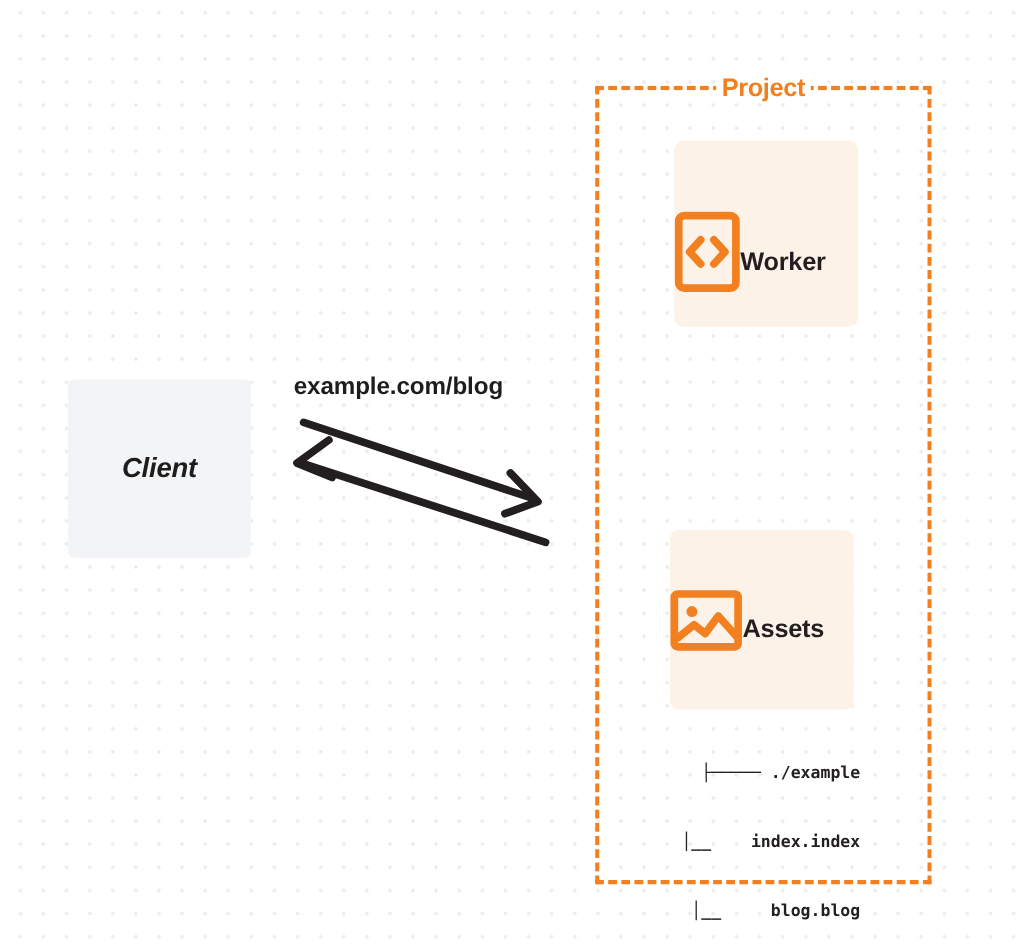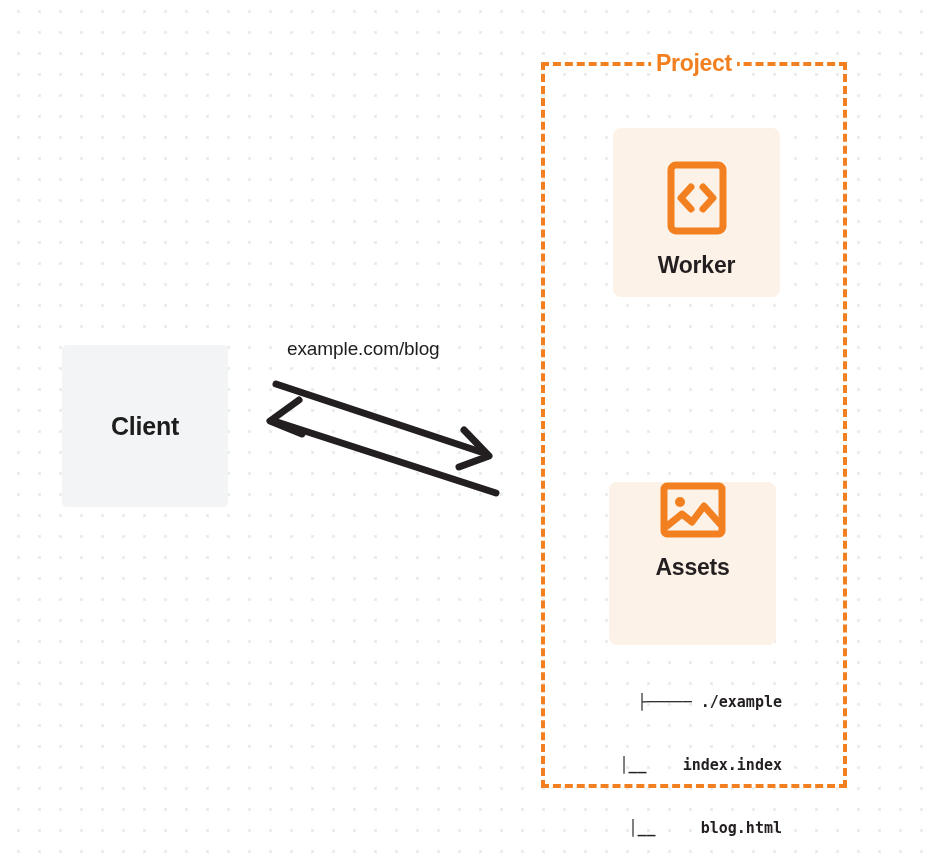--- a/index.html
+++ b/index.html
@@ -29,55 +29,56 @@
     position: absolute;
     left: 62px;
     top: 345px;
     width: 166px;
     height: 162px;
     background: #f3f4f6;
     border-radius: 5px;
     display: flex;
     align-items: center;
     justify-content: center;
+    font-style: italic;
   }
   .client-label {
     font-size: 25px;
     font-weight: 700;
     color: #1d1d1d;
     letter-spacing: -0.2px;
   }
 
   
   .edge-label {
     position: absolute;
-    left: 287px;
+    left: 267px;
     top: 338px;
-    font-size: 19px;
-    font-weight: 400;
+    font-size: 22px;
+    font-weight: 700;
     color: #1d1d1d;
     letter-spacing: -0.1px;
     white-space: nowrap;
   }
 
   
   .arrows {
     position: absolute;
     left: 0;
     top: 0;
     width: 938px;
     height: 860px;
     pointer-events: none;
   }
 
   
   .project-box {
     position: absolute;
     left: 541px;
-    top: 62px;
+    top: 78px;
     width: 306px;
     height: 726px;
     border: 4px dashed #f38020;
     box-sizing: border-box;
     border-radius: 1px;
   }
   .project-title {
     position: absolute;
     left: 50%;
     top: -16px;
@@ -90,21 +91,21 @@
     letter-spacing: -0.3px;
     white-space: nowrap;
   }
 
   
   .card {
     position: absolute;
     background: #fdf2e7;
     border-radius: 8px;
     display: flex;
-    flex-direction: column;
+    flex-direction: row;
     align-items: center;
     justify-content: flex-start;
     box-sizing: border-box;
   }
   .card-worker {
     left: 613px;
     top: 128px;
     width: 167px;
     height: 169px;
     padding-top: 33px;
@@ -185,17 +186,17 @@
       <rect x="4" y="4" width="58" height="48" rx="3" ry="3" fill="none" stroke="#f38020" stroke-width="7"></rect>
       <circle cx="20" cy="20" r="5" fill="#f38020"></circle>
       <polyline points="7,44 22,32 32,40 44,24 60,42" fill="none" stroke="#f38020" stroke-width="7" stroke-linecap="round" stroke-linejoin="round"></polyline>
     </svg>
     <span class="card-label">Assets</span>
   </div>
 
   <div class="file-tree">
     <span class="tree-row">├───── ./example</span>
     <span class="tree-row">   │__    index.index</span>
-    <span class="tree-row">   │__     blog.html</span>
+    <span class="tree-row">   │__     blog.blog</span>
     
   </div>
 
 </div>
 
 </body></html>

